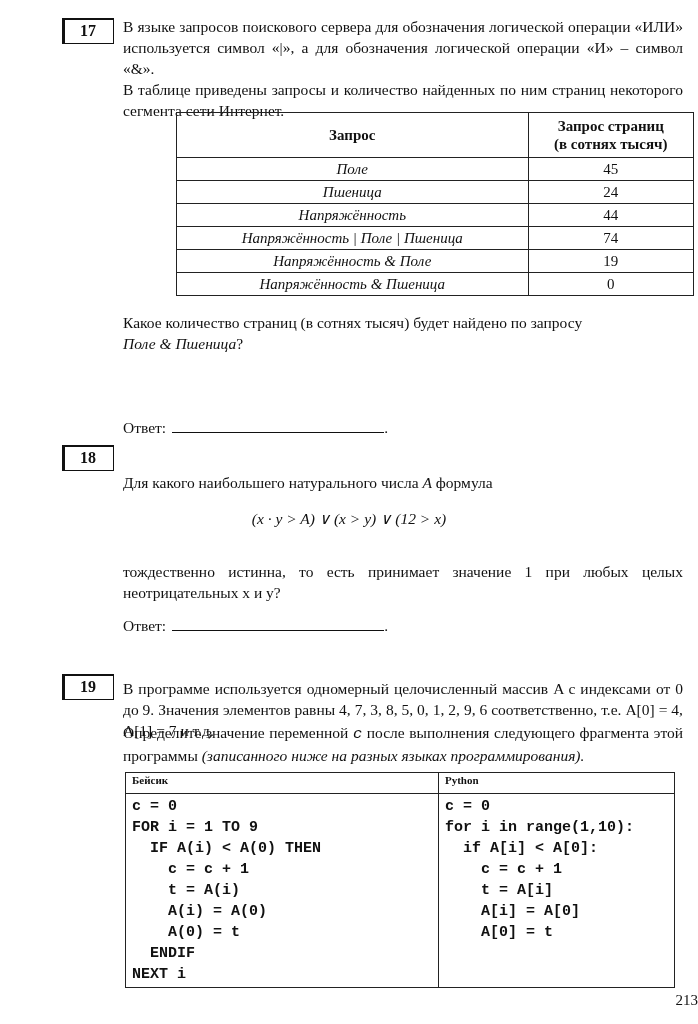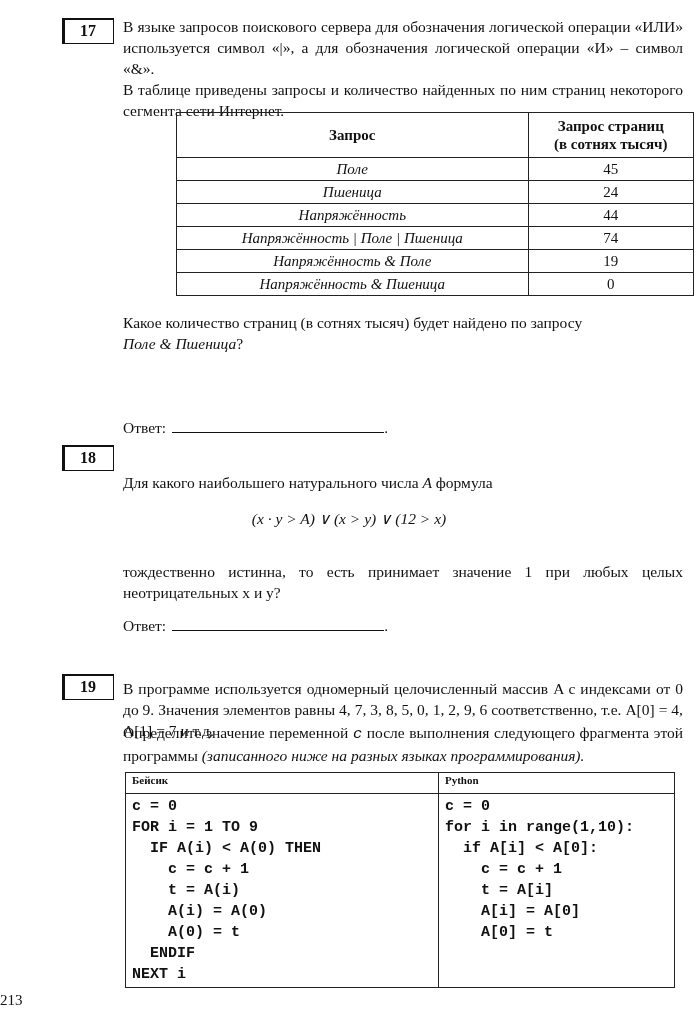--- a/index.html
+++ b/index.html
@@ -17,21 +17,21 @@
   table.q17 th { font-weight:bold; height:44px; line-height:18px; }
   table.q17 td.q { font-style:italic; width:68%; }
   .answer { position:absolute; left:123px;text-align:center; }
   .answer .line { display:inline-block; width:212px; border-bottom:1px solid #111; height:14px; vertical-align:baseline; margin-left:6px; }
   .formula { position:absolute; left:0; width:698px; text-align:center; top:510px; font-size:15.5px; }
   table.code { position:absolute; left:125px; top:772px; width:550px; border-collapse:collapse; }
   table.code td, table.code th { border:1.2px solid #222; vertical-align:top; text-align:left; }
   table.code th { font-weight:bold; font-size:11px; padding:1px 6px; height:18px; }
   table.code td { font-family:"Liberation Mono", monospace; font-size:15px; line-height:21px;
                   padding:2px 6px; white-space:pre; height:158px;font-weight:bold; }
-  .pagenum { position:absolute; left:0; width:698px; text-align:left; top:992px; font-size:15px; }
+  .pagenum { position:absolute; left:0; width:698px; text-align:right; top:992px; font-size:15px; }
 </style>
 </head>
 <body>
 
 <div class="qnum" style="left:62px; top:18px;">17</div>
 <div class="para" style="top:16px;">
   <p>В языке запросов поискового сервера для обозначения логической операции «ИЛИ» используется символ «|», а для обозначения логической операции «И» – символ «&amp;».</p>
   <p>В таблице приведены запросы и количество найденных по ним страниц некоторого сегмента сети Интернет.</p>
 </div>
 

